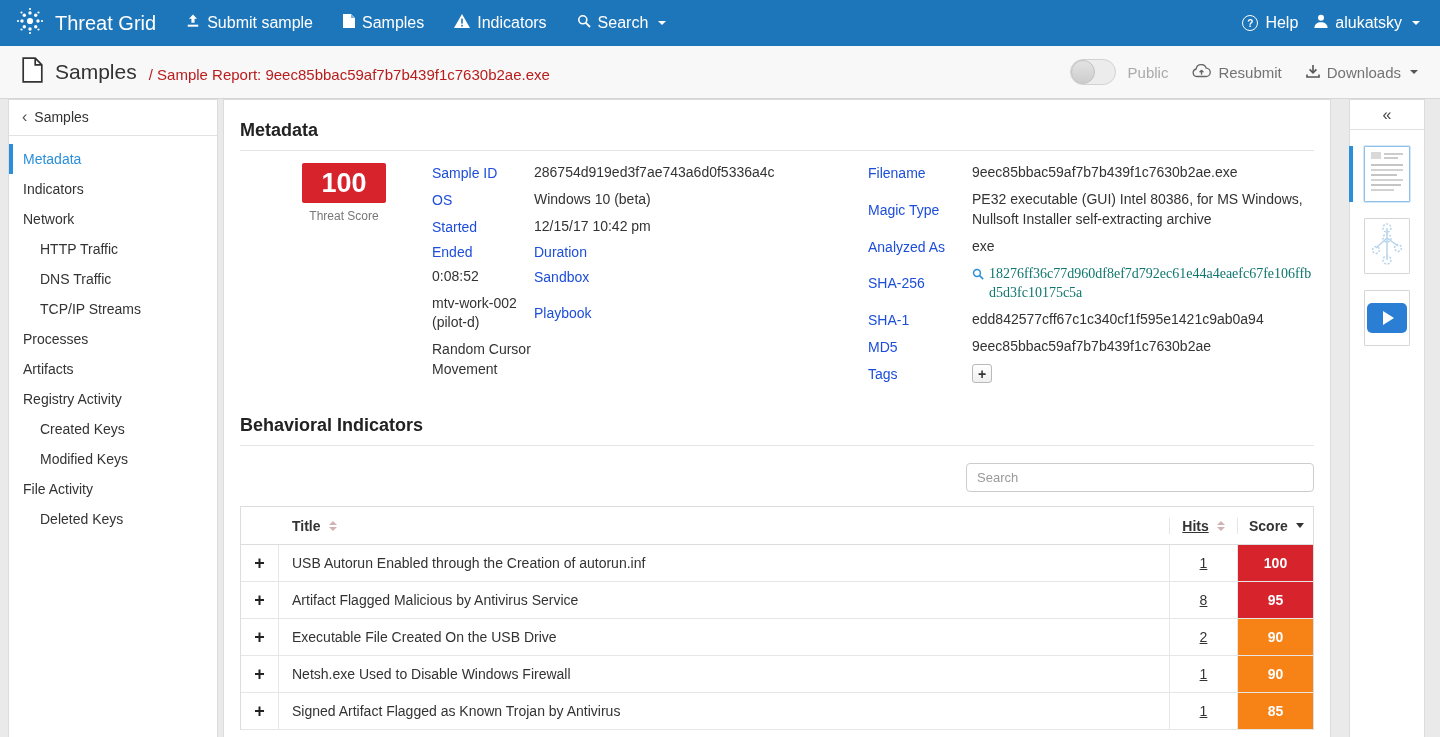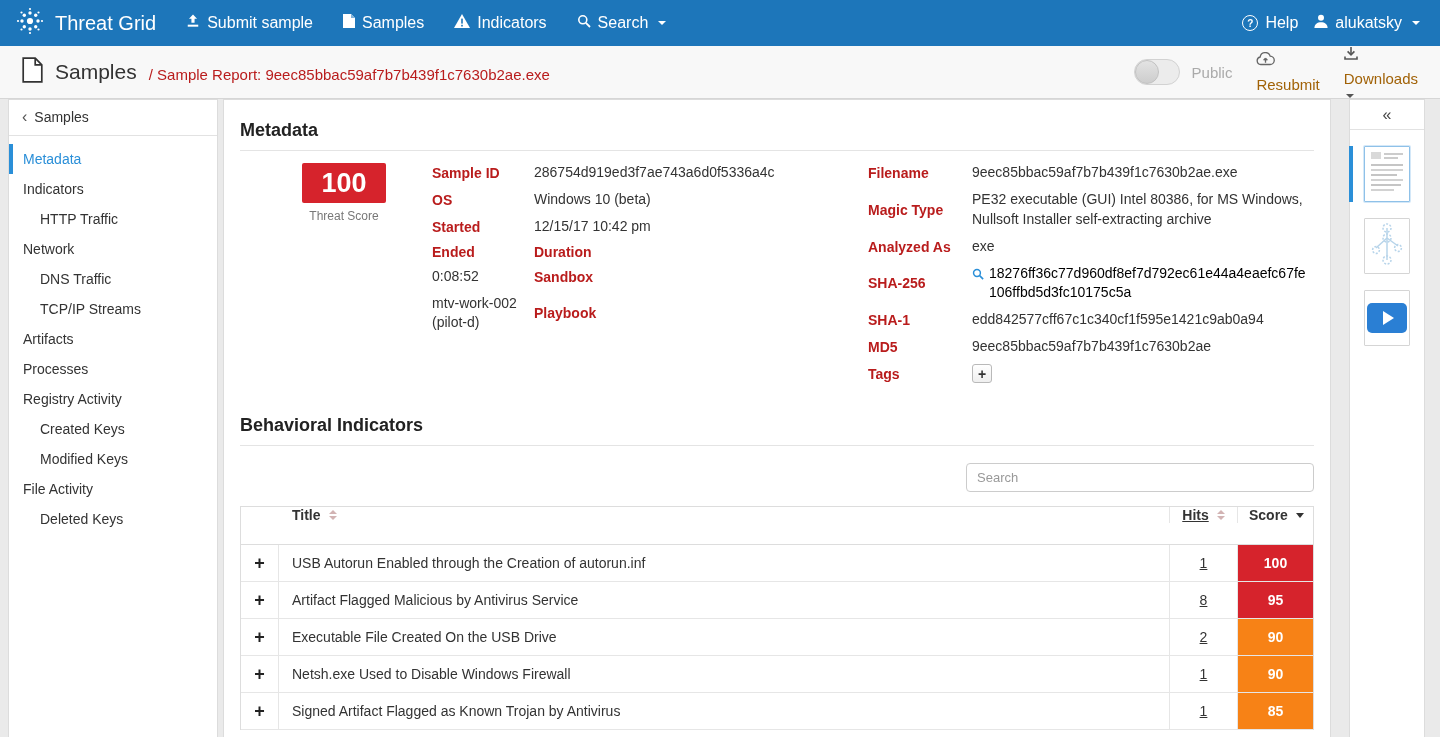--- a/index.html
+++ b/index.html
@@ -18,21 +18,21 @@
 
   
   .breadcrumb-bar { position:absolute; top:46px; left:0; right:0; height:53px; background:#f8f8f8; border-bottom:1px solid #d6d6d6; display:flex; align-items:center; padding:0 22px; z-index:4; }
   .crumb-left { display:flex; align-items:center; gap:12px; }
   .crumb-section { font-size:21px; color:#333; cursor:pointer; }
   .crumb-rest { font-size:15px; color:#b91c1c; margin-top:4px; }
   .crumb-right { margin-left:auto; display:flex; align-items:center; gap:24px; }
   .toggle { width:46px; height:26px; border-radius:13px; background:#ececec; border:1px solid #d2d2d2; position:relative; cursor:pointer; }
   .toggle-knob { position:absolute; left:0; top:0; width:24px; height:24px; border-radius:50%; background:linear-gradient(#e3e3e3,#cdcdcd); border:1px solid #c2c2c2; }
   .public-label { color:#aaa; font-size:15px; margin-left:-12px; }
-  .crumb-btn { display:flex; gap:7px; font-size:15px; color:#a16207; cursor:pointer; white-space:nowrap;flex-direction:column; }
+  .crumb-btn { display:flex; align-items:center; gap:7px; font-size:15px; color:#737373; cursor:pointer; white-space:nowrap; }
   .caret-down-dark { width:0; height:0; border-left:4px solid transparent; border-right:4px solid transparent; border-top:4px solid #555; margin-left:2px; }
 
   
   .sidebar { position:absolute; left:8px; top:99px; bottom:0; width:210px; background:#fff; border:1px solid #dcdcdc; border-bottom:none; }
   .side-back { display:flex; align-items:center; gap:7px; padding:9px 13px 10px; border-bottom:1px solid #e2e2e2; font-size:14px; color:#333; cursor:pointer; }
   .back-chev { color:#555; font-size:16px; line-height:10px; }
   .back-chev::before { content:"‹"; }
   .side-list { padding-top:8px; }
   .side-item { padding:7px 14px; font-size:14px; color:#333; cursor:pointer; }
   .side-item.indent { padding-left:31px; }
@@ -43,33 +43,33 @@
   .section-title { font-size:18px; font-weight:700; color:#222; padding-bottom:9px; border-bottom:1px solid #e4e4e4; }
   .behavioral-title { margin-top:32px; }
 
   .meta-flex { display:flex; margin-top:12px; align-items:flex-start; }
   .score-wrap { margin-left:62px; width:84px; flex:none; text-align:center; }
   .score-box { width:84px; height:40px; display:flex; align-items:center; justify-content:center; color:#fff; font-size:27px; font-weight:700; border-radius:2px; }
   .score-caption { font-size:12px; color:#777; margin-top:6px; white-space:nowrap; }
   .meta-grid { display:grid; grid-template-columns:102px 1fr; column-gap:2px; row-gap:7px; font-size:14px; align-items:center; }
   .mg-left { margin-left:46px; width:436px; flex:none; grid-template-columns:100px 1fr; }
   .mg-right { width:444px; flex:none; }
-  .m-label { font-weight:700; color:#b91c1c; align-self:center; }
+  .m-label { font-weight:400; color:#1d4ed8; align-self:center; }
   .m-value { color:#333; line-height:1.42; word-break:break-word; }
   .sha-line { display:flex; align-items:flex-start; gap:5px; }
-  .sha-link { color:#000000; cursor:pointer; word-break:break-all; line-height:1.42; }
+  .sha-link { color:#0f766e; cursor:pointer; word-break:break-all; line-height:1.42;font-family:Liberation Serif, serif; }
   .sha-search-icon { margin-top:2px; flex:none; }
   .tag-add-btn { width:20px; height:19px; border:1px solid #b9b9b9; border-radius:3px; background:linear-gradient(#fff,#efefef); font-size:14px; font-weight:700; color:#333; display:flex; align-items:center; justify-content:center; cursor:pointer; line-height:1; }
 
   .search-row { display:flex; justify-content:flex-end; margin:17px 0 14px; }
   .search-input { width:348px; height:29px; border:1px solid #ccc; border-radius:4px; padding:0 10px; font-size:13px; color:#333; outline:none; font-family:inherit; background:#fff; }
   .search-input::placeholder { color:#999; }
 
   .bi-table { border:1px solid #ddd; border-bottom:none; }
-  .bi-head { display:flex; height:38px; align-items:flex-start; font-weight:700; font-size:14px; border-bottom:1px solid #ddd; color:#333; }
+  .bi-head { display:flex; height:38px; align-items:center; font-weight:700; font-size:14px; border-bottom:1px solid #ddd; color:#333; }
   .bi-row { display:flex; height:37px; align-items:stretch; border-bottom:1px solid #e6e6e6; font-size:14px; }
   .c-exp { width:38px; flex:none; border-right:1px solid #e6e6e6; display:flex; align-items:center; justify-content:center; }
   .c-title { flex:1; border-right:1px solid #e6e6e6; display:flex; align-items:center; padding:0 13px; }
   .c-hits { width:68px; flex:none; border-right:1px solid #e6e6e6; display:flex; align-items:center; justify-content:center;text-decoration:underline; }
   .c-score { width:75px; flex:none; display:flex; align-items:stretch; }
   .c-score.head-score { align-items:center; padding-left:11px; }
   .plus-icon { font-size:18px; font-weight:700; color:#222; cursor:pointer; line-height:1; }
   .score-badge { flex:1; display:flex; align-items:center; justify-content:center; color:#fff; font-weight:700; font-size:14px; }
   .sorts { display:inline-flex; flex-direction:column; gap:2px; margin-left:8px; cursor:pointer; }
   .tri-up { width:0; height:0; border-left:4px solid transparent; border-right:4px solid transparent; border-bottom:4px solid #d2b3b3; }
@@ -218,26 +218,26 @@
 </div>
 
 <div class="sidebar">
   <div class="side-back">
     <span class="back-chev"></span>
     <span>Samples</span>
   </div>
   <div class="side-list">
     <div class="side-item active">Metadata</div>
     <div class="side-item">Indicators</div>
+    <div class="side-item">Network</div>
     <div class="side-item indent">HTTP Traffic</div>
-    <div class="side-item">Network</div>
     <div class="side-item indent">DNS Traffic</div>
     <div class="side-item indent">TCP/IP Streams</div>
+    <div class="side-item">Processes</div>
     <div class="side-item">Artifacts</div>
-    <div class="side-item">Processes</div>
     <div class="side-item">Registry Activity</div>
     <div class="side-item indent">Created Keys</div>
     <div class="side-item indent">Modified Keys</div>
     <div class="side-item">File Activity</div>
     <div class="side-item indent">Deleted Keys</div>
   </div>
 </div>
 
 <div class="main">
 
@@ -255,20 +255,21 @@
       <div class="m-label">OS</div>
       <div class="m-value">Windows 10 (beta)</div>
       <div class="m-label">Started</div>
       <div class="m-value">12/15/17 10:42 pm</div>
       <div class="m-label">Ended</div>
       <div class="m-label">Duration</div>
       <div class="m-value">0:08:52</div>
       <div class="m-label">Sandbox</div>
       <div class="m-value">mtv-work-002 (pilot-d)</div>
       <div class="m-label">Playbook</div>
+      <div class="m-value">Random Cursor Movement</div>
     </div>
 
     <div class="meta-grid mg-right">
       <div class="m-label">Filename</div>
       <div class="m-value">9eec85bbac59af7b7b439f1c7630b2ae.exe</div>
       <div class="m-label">Magic Type</div>
       <div class="m-value">PE32 executable (GUI) Intel 80386, for MS Windows, Nullsoft Installer self-extracting archive</div>
       <div class="m-label">Analyzed As</div>
       <div class="m-value">exe</div>
       <div class="m-label">SHA-256</div>

